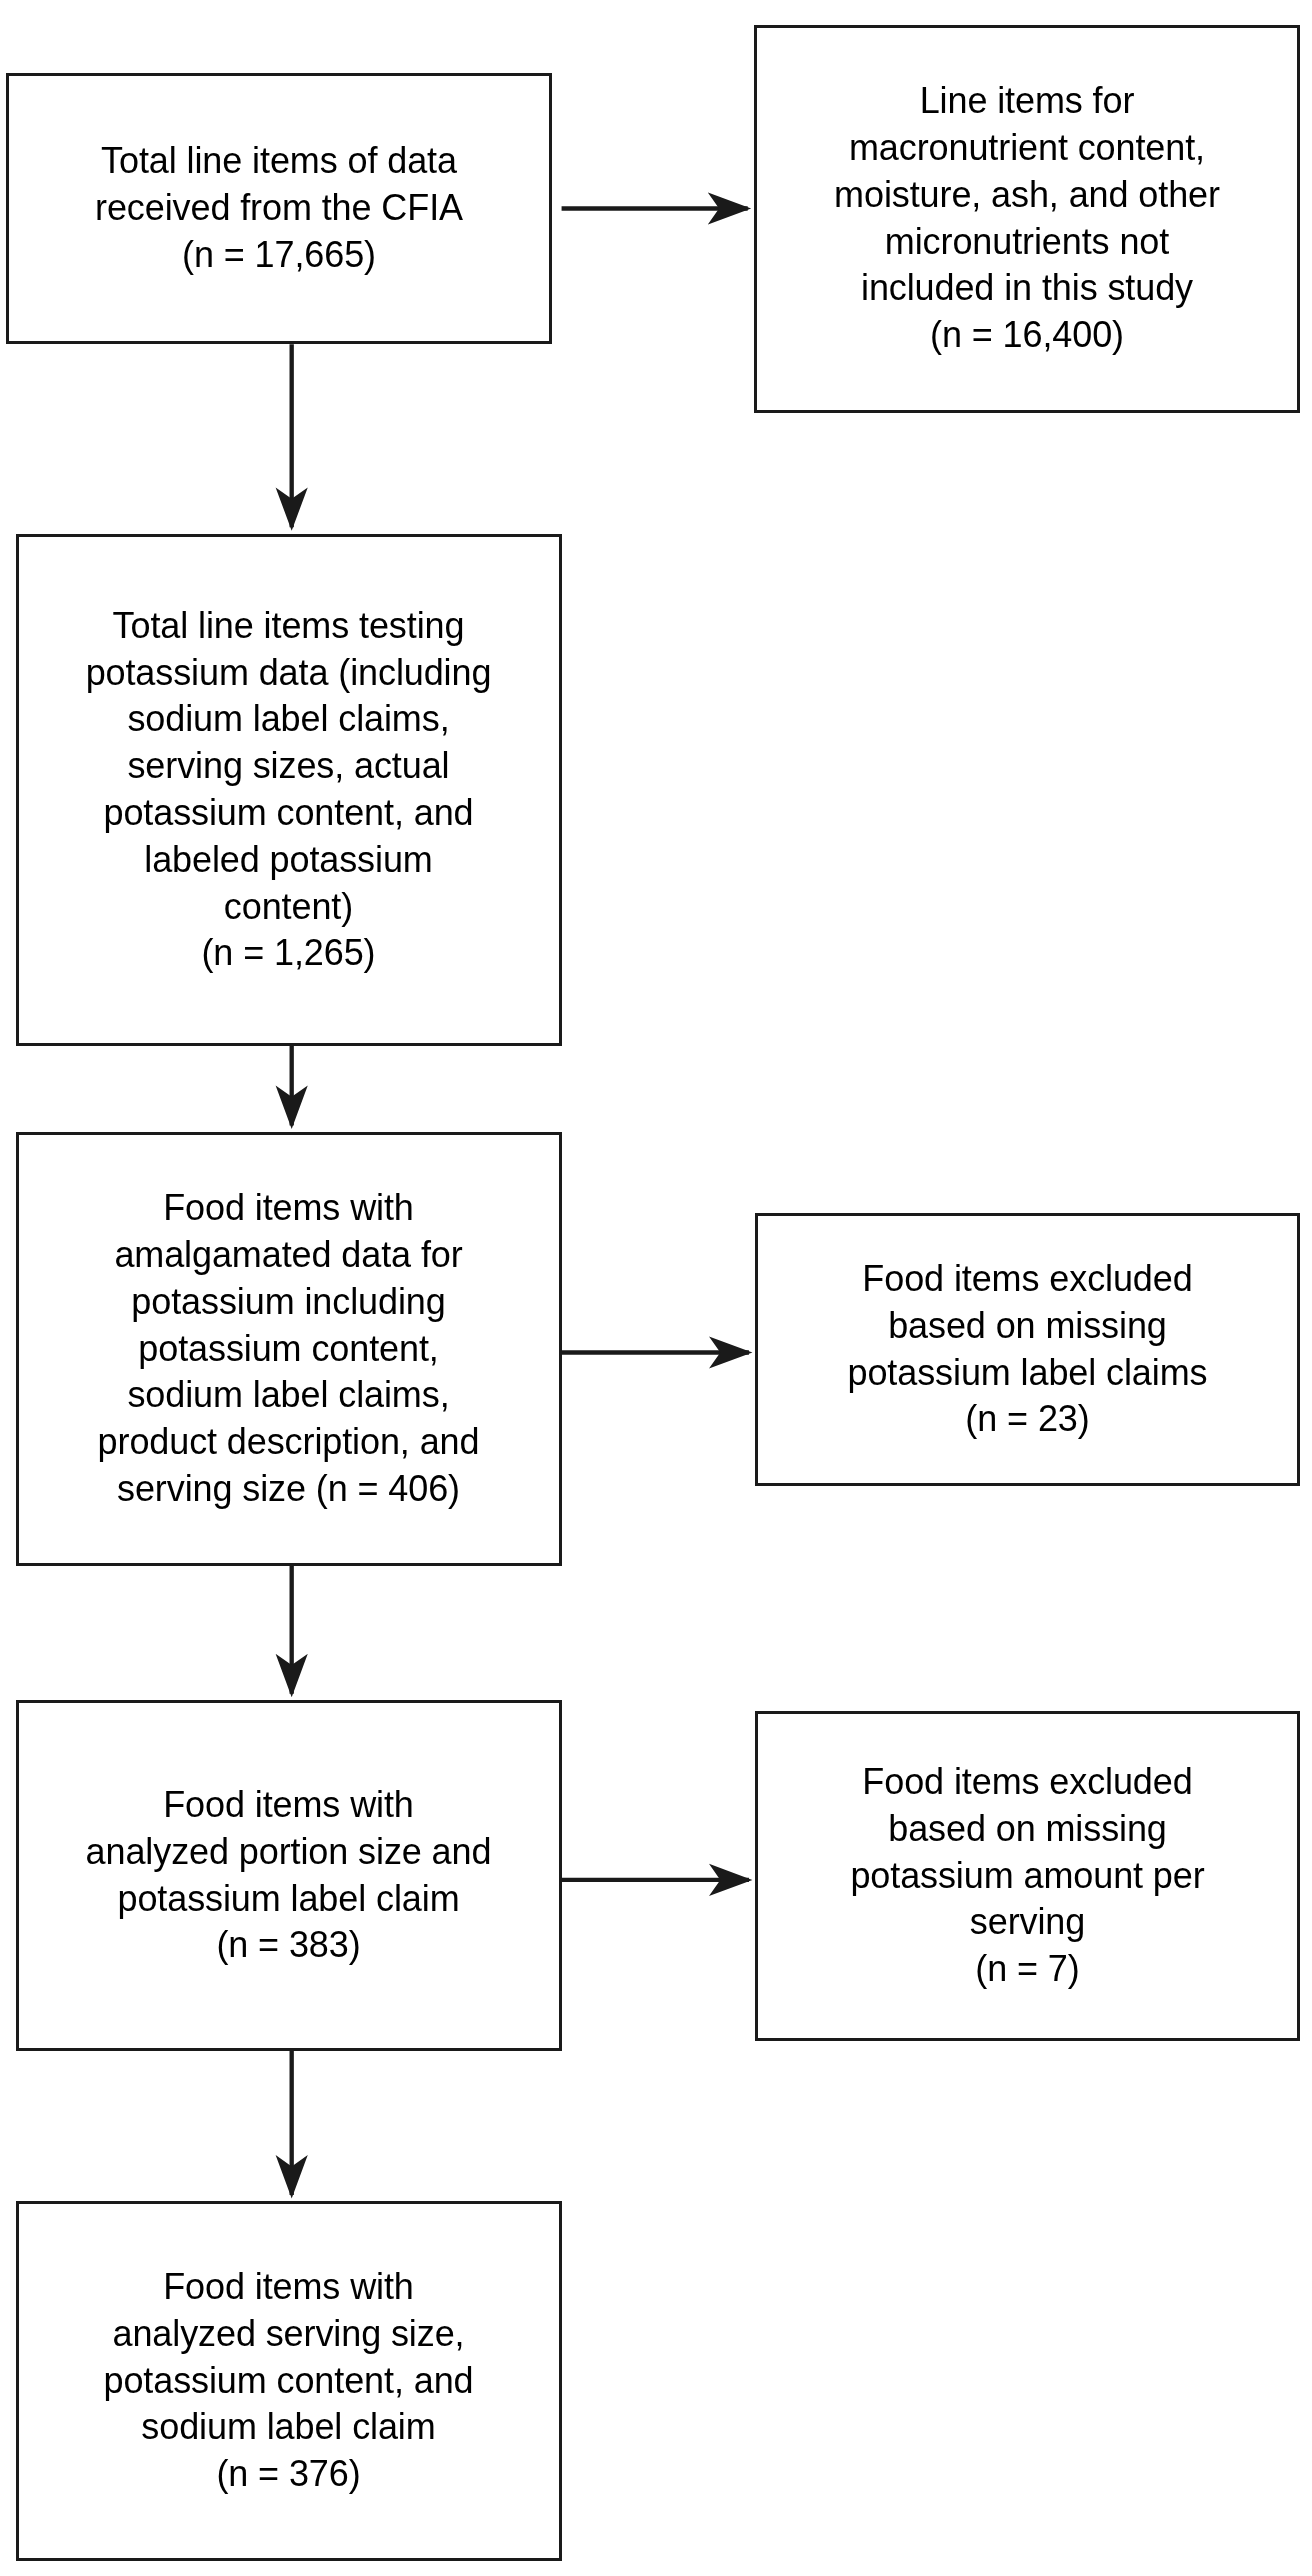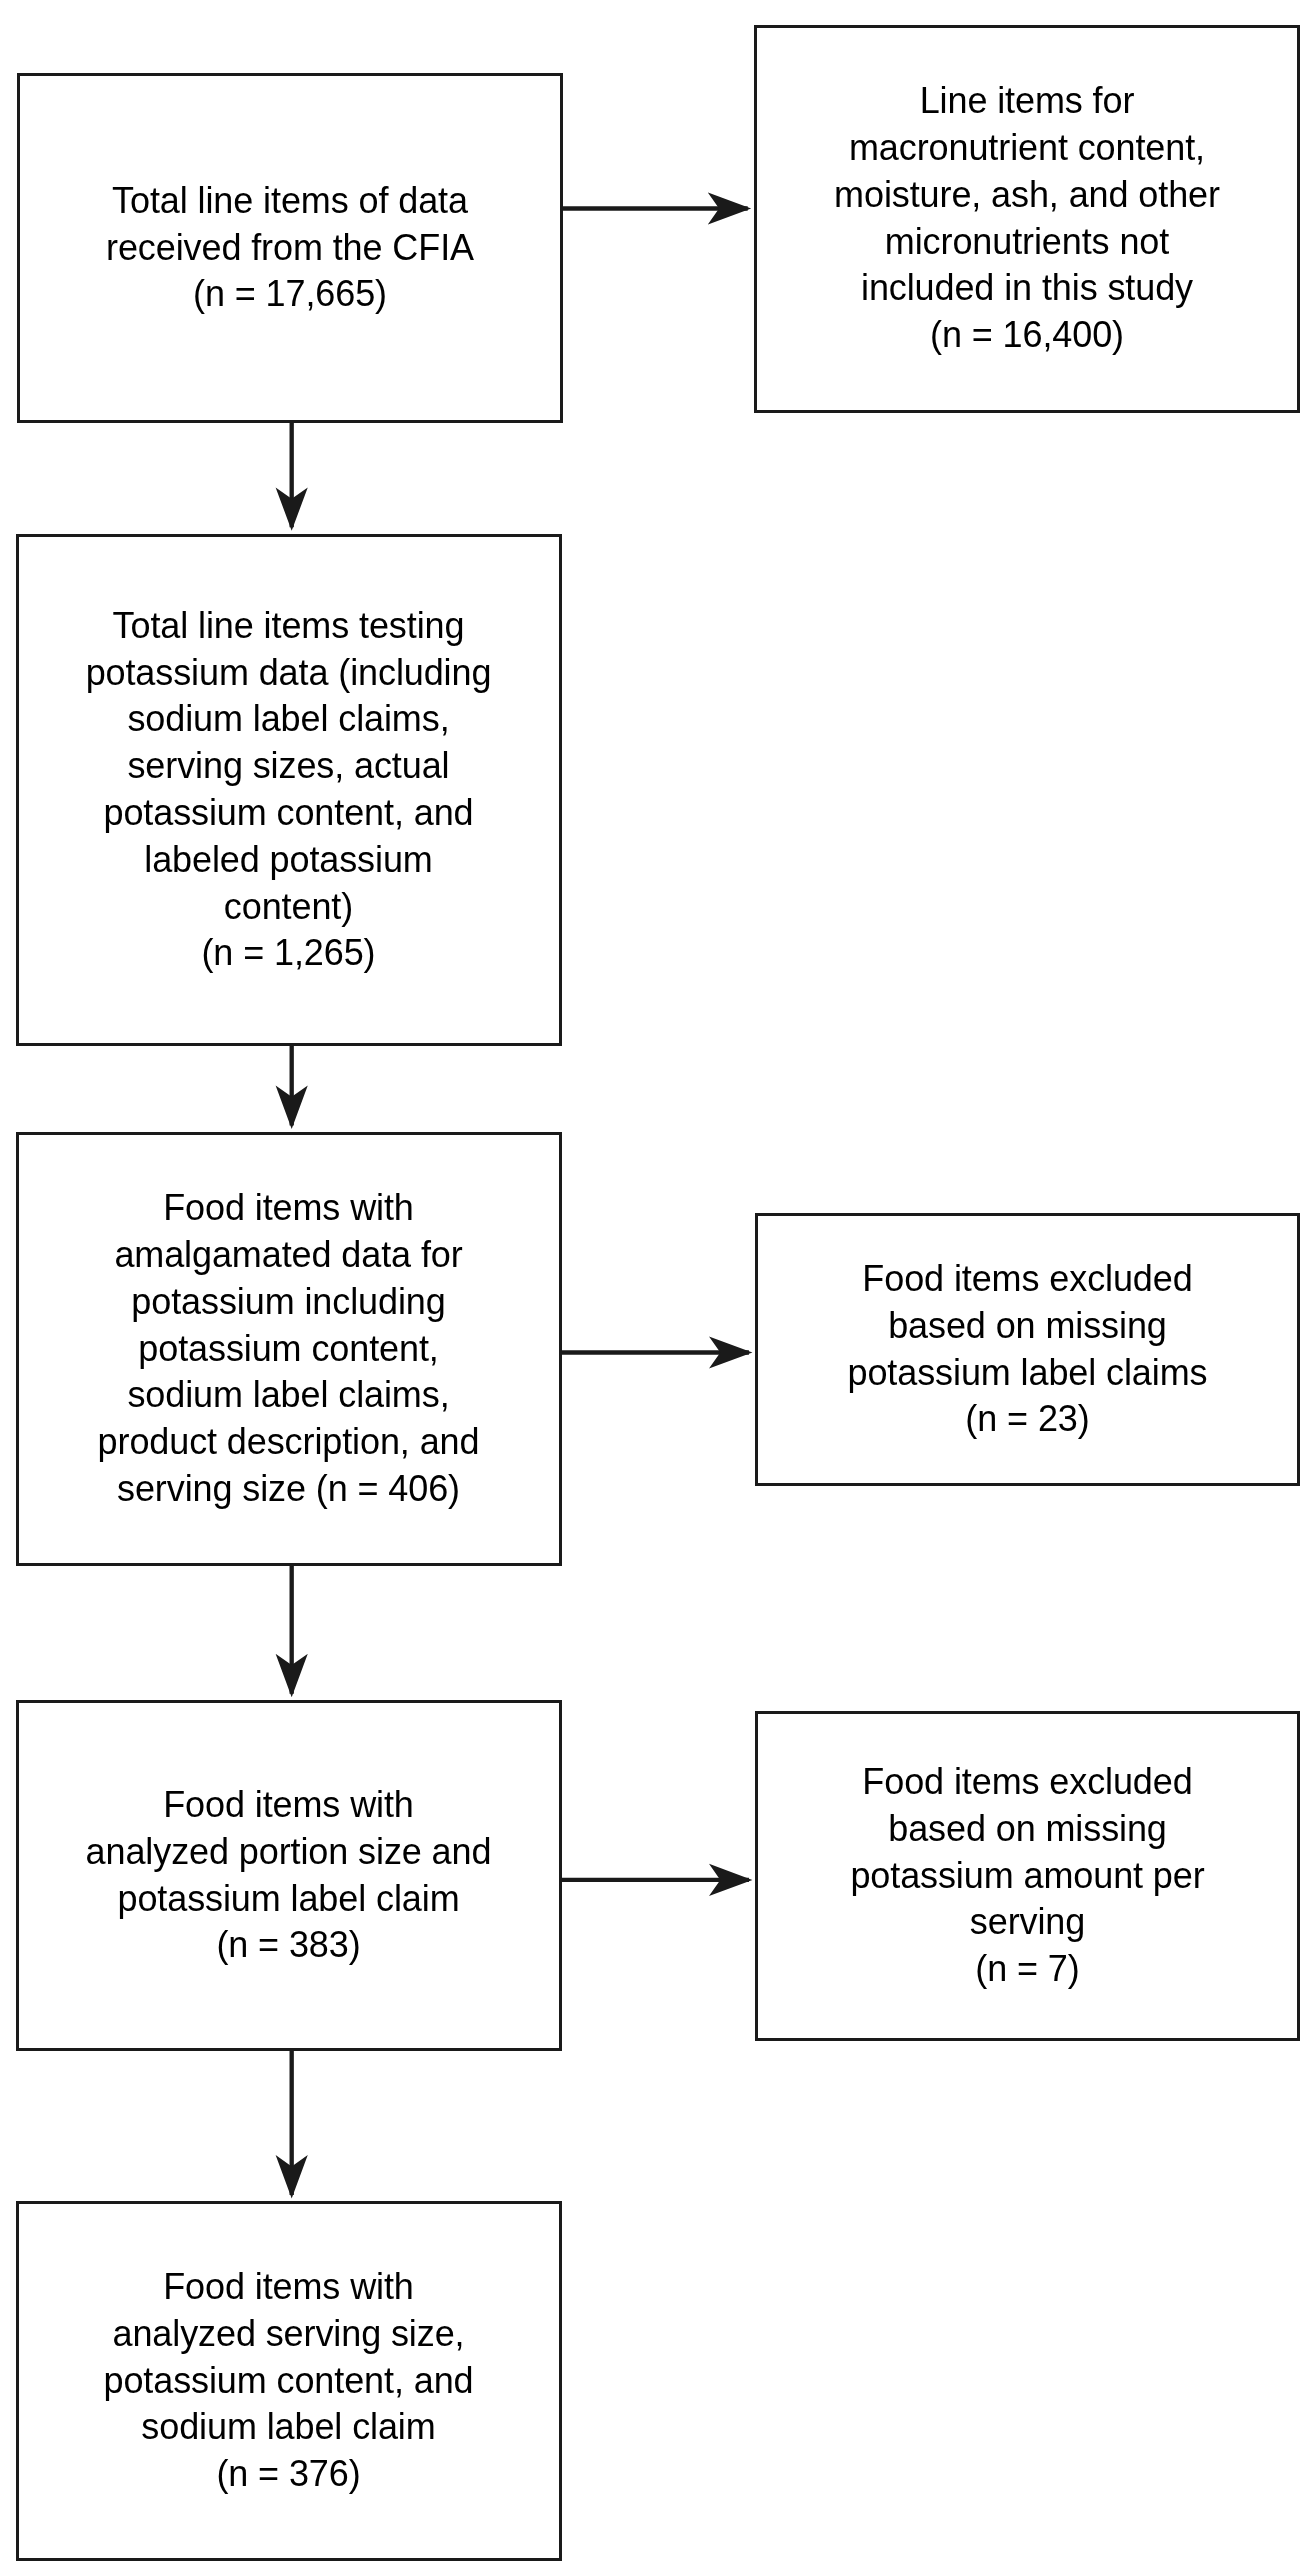--- a/index.html
+++ b/index.html
@@ -61,21 +61,21 @@
 
     <line x1="905" y1="2180" x2="1207" y2="2180" stroke="#1a1a1a" stroke-width="7" marker-end="url(#arrowhead)"></line>
 
     <line x1="470" y1="2523" x2="470" y2="2730" stroke="#1a1a1a" stroke-width="7" marker-end="url(#arrowhead)"></line>
 
     <line x1="905" y1="3030" x2="1207" y2="3030" stroke="#1a1a1a" stroke-width="7" marker-end="url(#arrowhead)"></line>
 
     <line x1="470" y1="3305" x2="470" y2="3538" stroke="#1a1a1a" stroke-width="7" marker-end="url(#arrowhead)"></line>
   </svg>
 
-  <div class="node" style="left: 17px; top: 73px; width: 546px; height: 350px;">Total line items of data
+  <div class="node" style="left: 6px; top: 73px; width: 546px; height: 271px;">Total line items of data
 received from the CFIA
 (n = 17,665)</div>
 
   <div class="node" style="left: 754px; top: 13.6px; width: 546px; height: 388px; margin-top: 11px;">Line items for
 macronutrient content,
 moisture, ash, and other
 micronutrients not
 included in this study
 (n = 16,400)</div>
 

